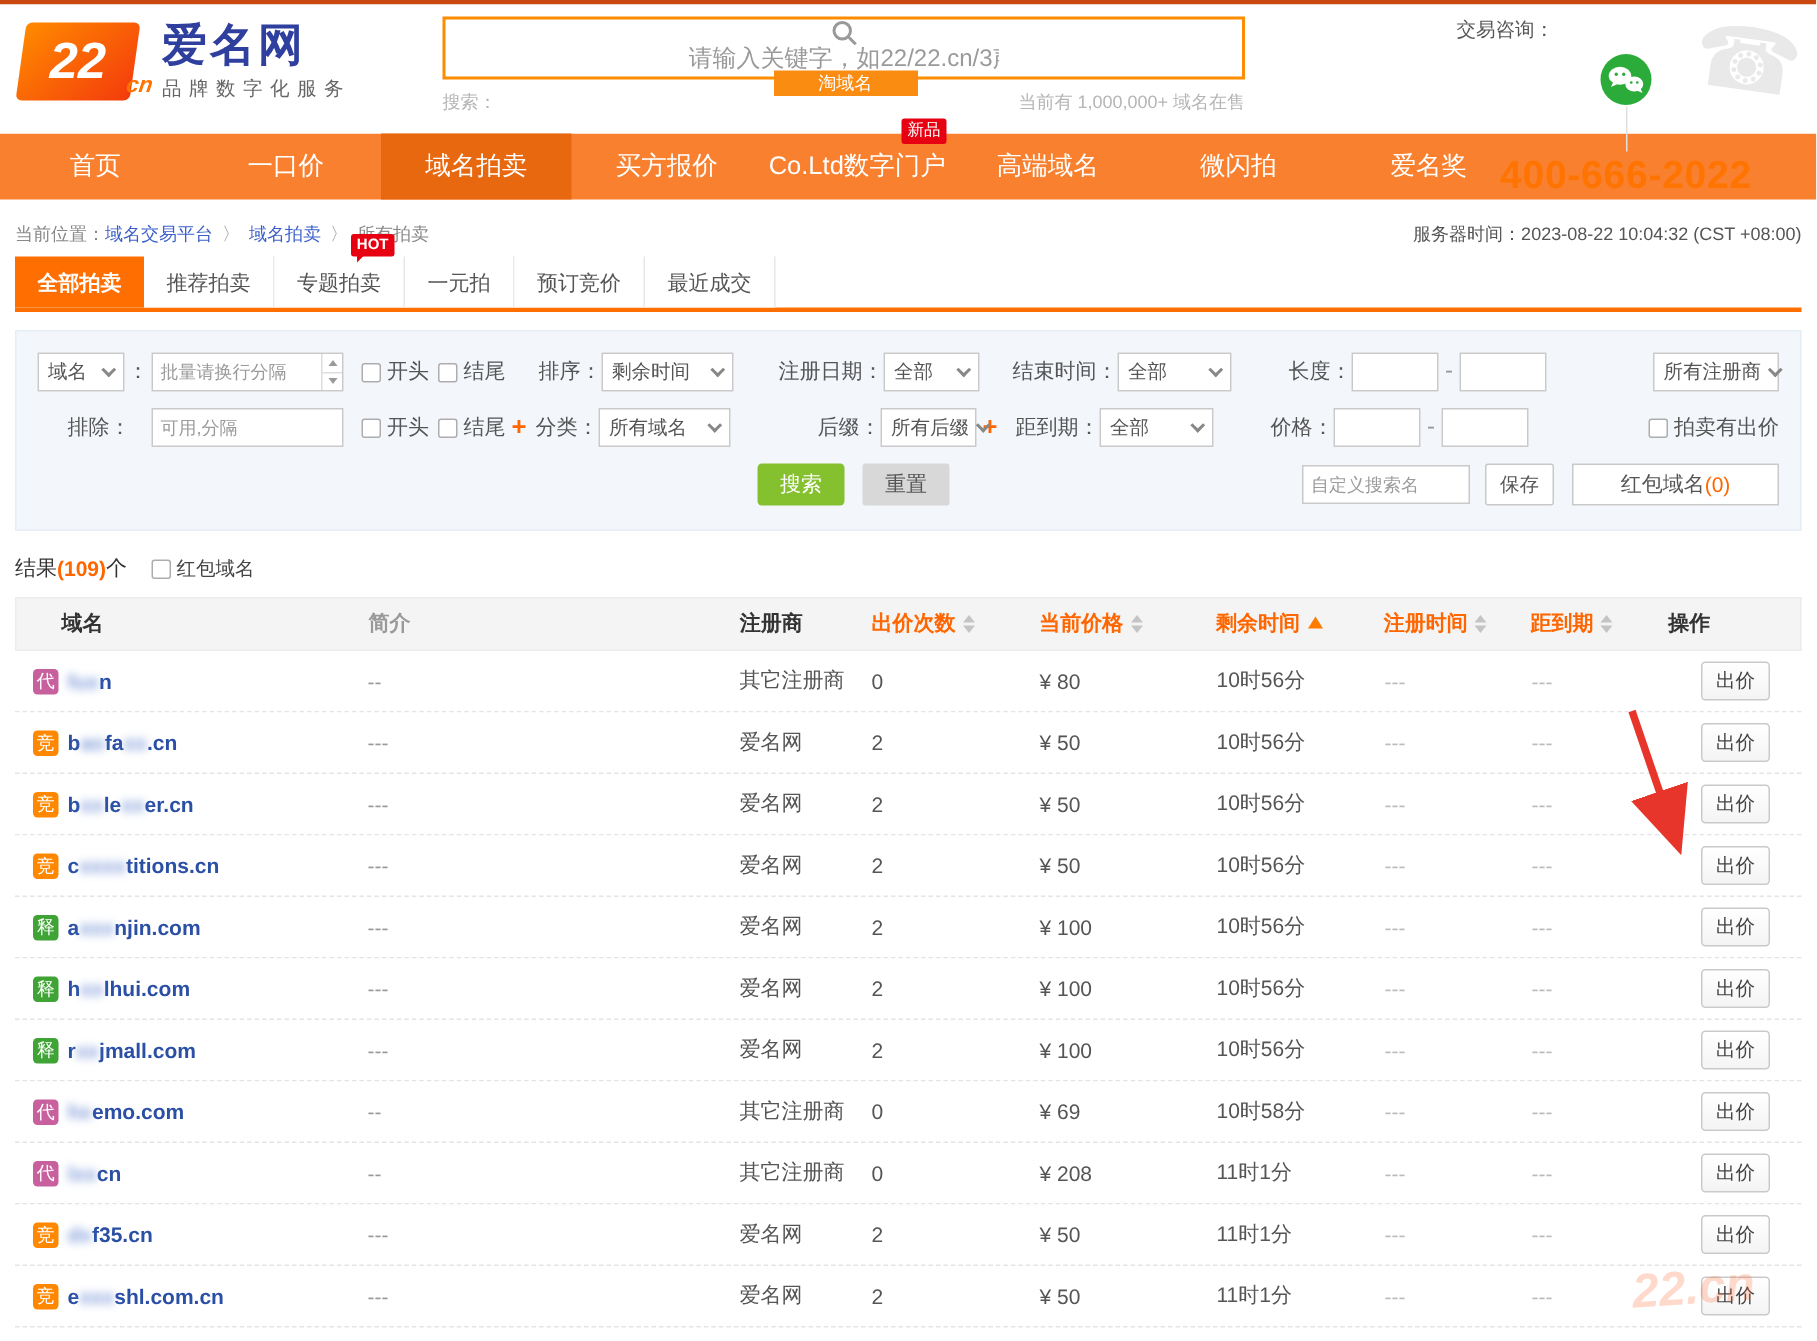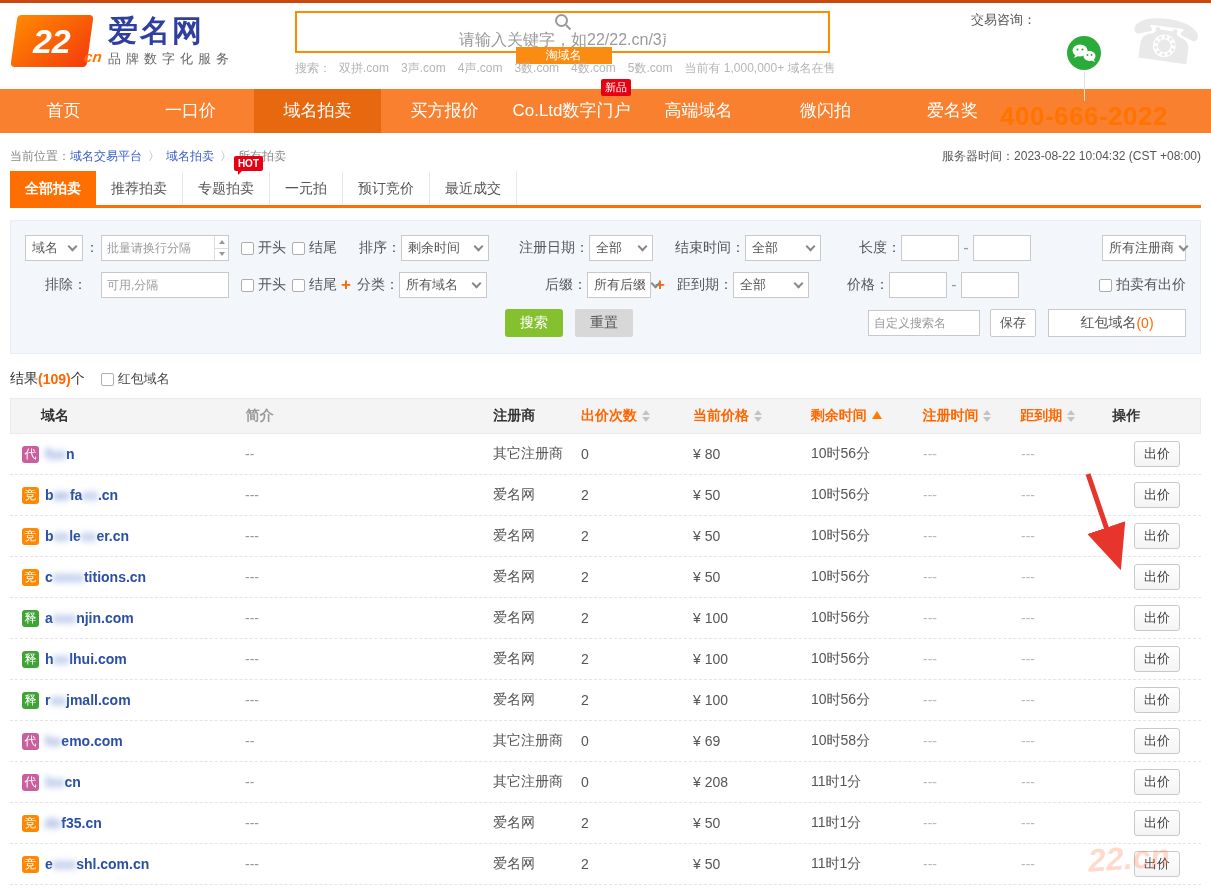--- a/index.html
+++ b/index.html
@@ -153,21 +153,20 @@
           <svg width="18" height="18" viewBox="0 0 18 18">
               <circle cx="7.5" cy="7.5" r="5.5" fill="none" stroke="#999" stroke-width="2"></circle>
               <line x1="12" y1="12" x2="16.5" y2="16.5" stroke="#999" stroke-width="2"></line>
             </svg>
         </span>
         <input placeholder="请输入关键字，如22/22.cn/3声.com/3声.cn" style="">
         <button class="search-btn">淘域名</button>
       </div>
       <div class="hot-row">
         <span class="hot-label">搜索：</span>
-        <span class="hot-links"><a class="hot-link">双拼.com</a><a class="hot-link">3声.com</a><a class="hot-link">4声.com</a><a class="hot-link">3数.com</a><a class="hot-link">4数.com</a><a class="hot-link">5数.com</a></span>
         <span class="stock">当前有 1,000,000+ 域名在售</span>
       </div>
     </div>
 
     <div class="contact">
       <span class="phone-bg">☎</span>
       <div class="contact-label">交易咨询：</div>
       <div class="contact-row">
         <span class="wechat">
           <svg width="36" height="36" viewBox="0 0 36 36">

